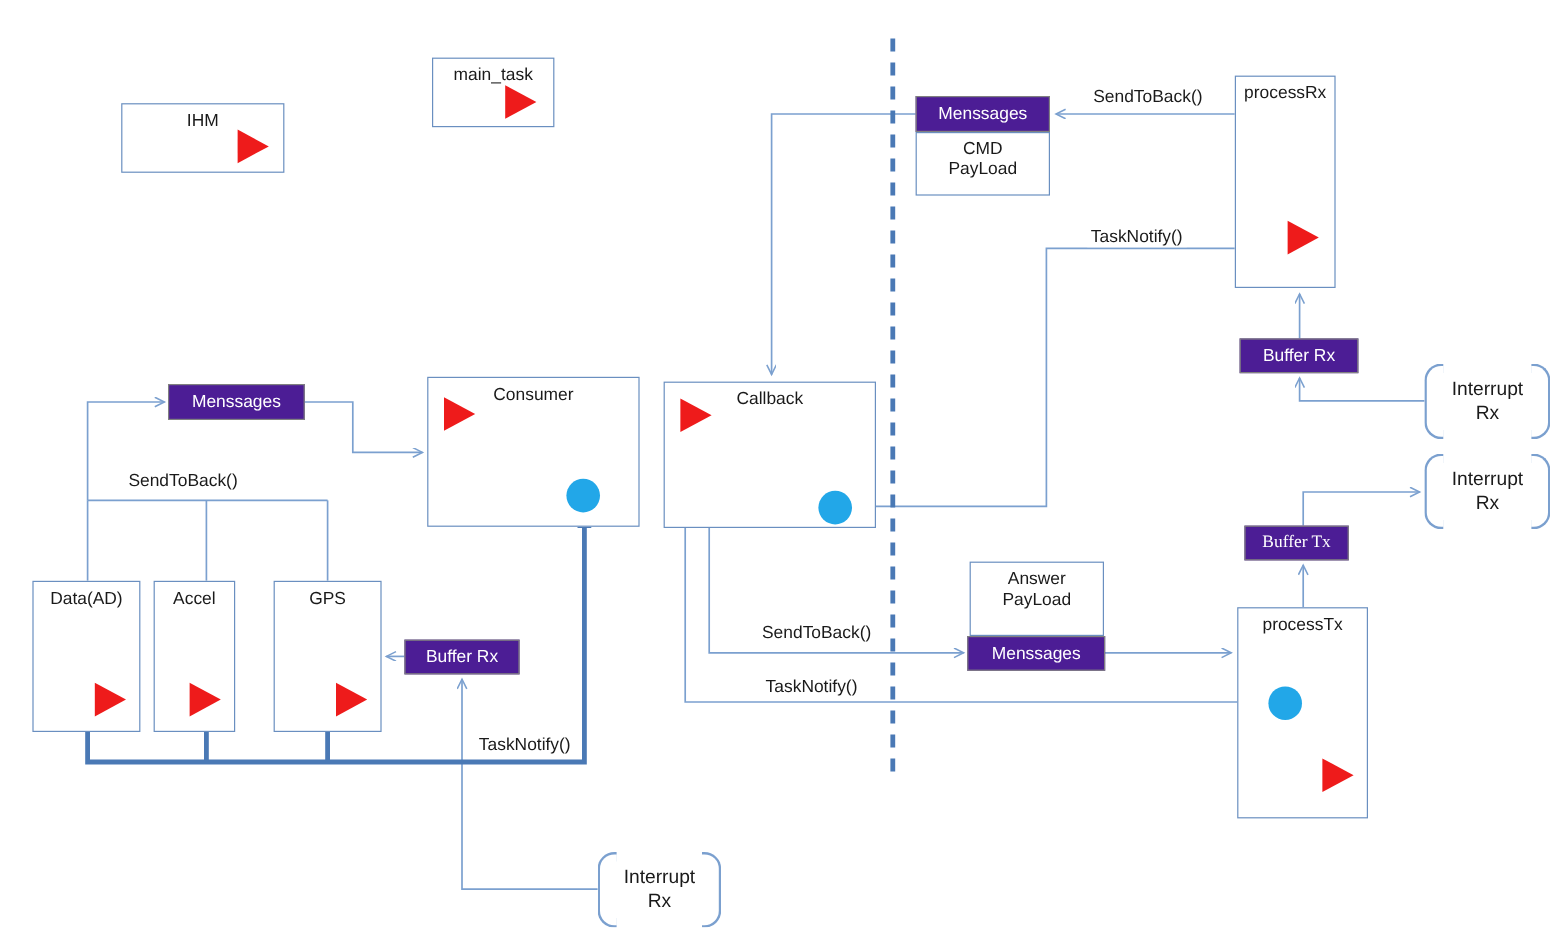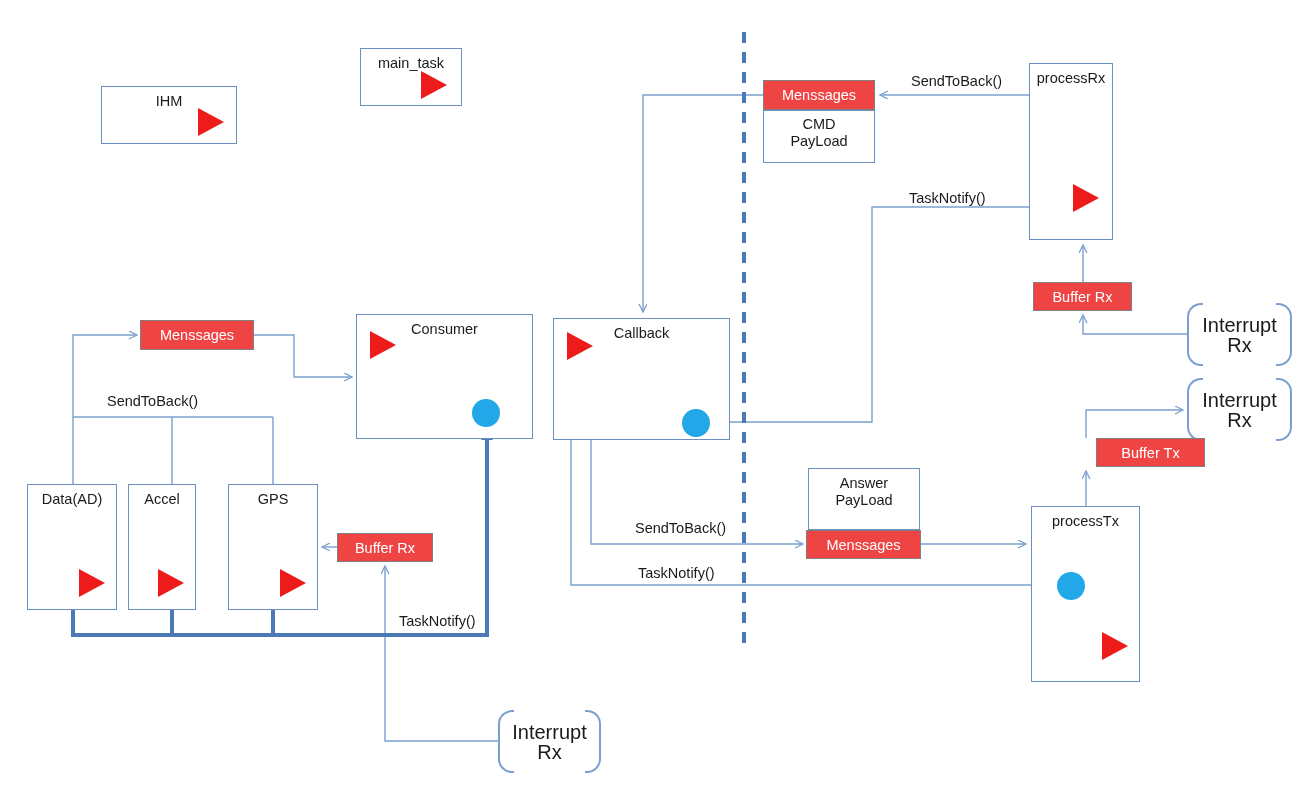--- a/index.html
+++ b/index.html
@@ -19,39 +19,39 @@
     text-align:center;
     font-size:14.5px;
     color:#1a1a1a;
     line-height:17px;
     white-space:pre-line;
   }
 
   
   .strip{
     border:1px solid #808080;
-    background:#ef4444;
+    background:#4c1d95;
     color:#ffffff;
     font-size:14.5px;
     display:flex;
     align-items:center;
     justify-content:center;
     box-sizing:border-box;
   }
 
   
   .brace{
     position:absolute;
     box-sizing:border-box;
   }
   .brace .brace-label{
     position:absolute;left:0;right:0;top:50%;
     transform:translateY(-50%);
     text-align:center;
-    font-size:20px;
+    font-size:16px;
     color:#1a1a1a;
     line-height:20px;
     white-space:pre-line;
   }
   .brace .b-l,.brace .b-r{
     position:absolute;top:0;bottom:0;width:14px;
     border:2px solid #7ba0cf;
   }
   .brace .b-l{left:0;border-right:none;border-radius:14px 0 0 14px;}
   .brace .b-r{right:0;border-left:none;border-radius:0 14px 14px 0;}
@@ -216,21 +216,21 @@
 Rx</div>
   </div>
 
   <div class="brace" style="left:1187px;top:378px;width:105px;height:63px;">
     <div class="b-l"></div>
     <div class="b-r"></div>
     <div class="brace-label">Interrupt
 Rx</div>
   </div>
 
-  <div class="node strip" style="left:1096px;top:438px;width:109px;height:29px;">
+  <div class="node strip" style="left:1037px;top:438px;width:87px;height:29px;font-family:Liberation Serif, serif;">
     <span>Buffer Tx</span>
   </div>
 
   <div class="node box" style="left:808px;top:468px;width:112px;height:62px;">
     <div class="title">Answer
 PayLoad</div>
   </div>
   <div class="node strip" style="left:806px;top:530px;width:115px;height:29px;">
     <span>Menssages</span>
   </div>

